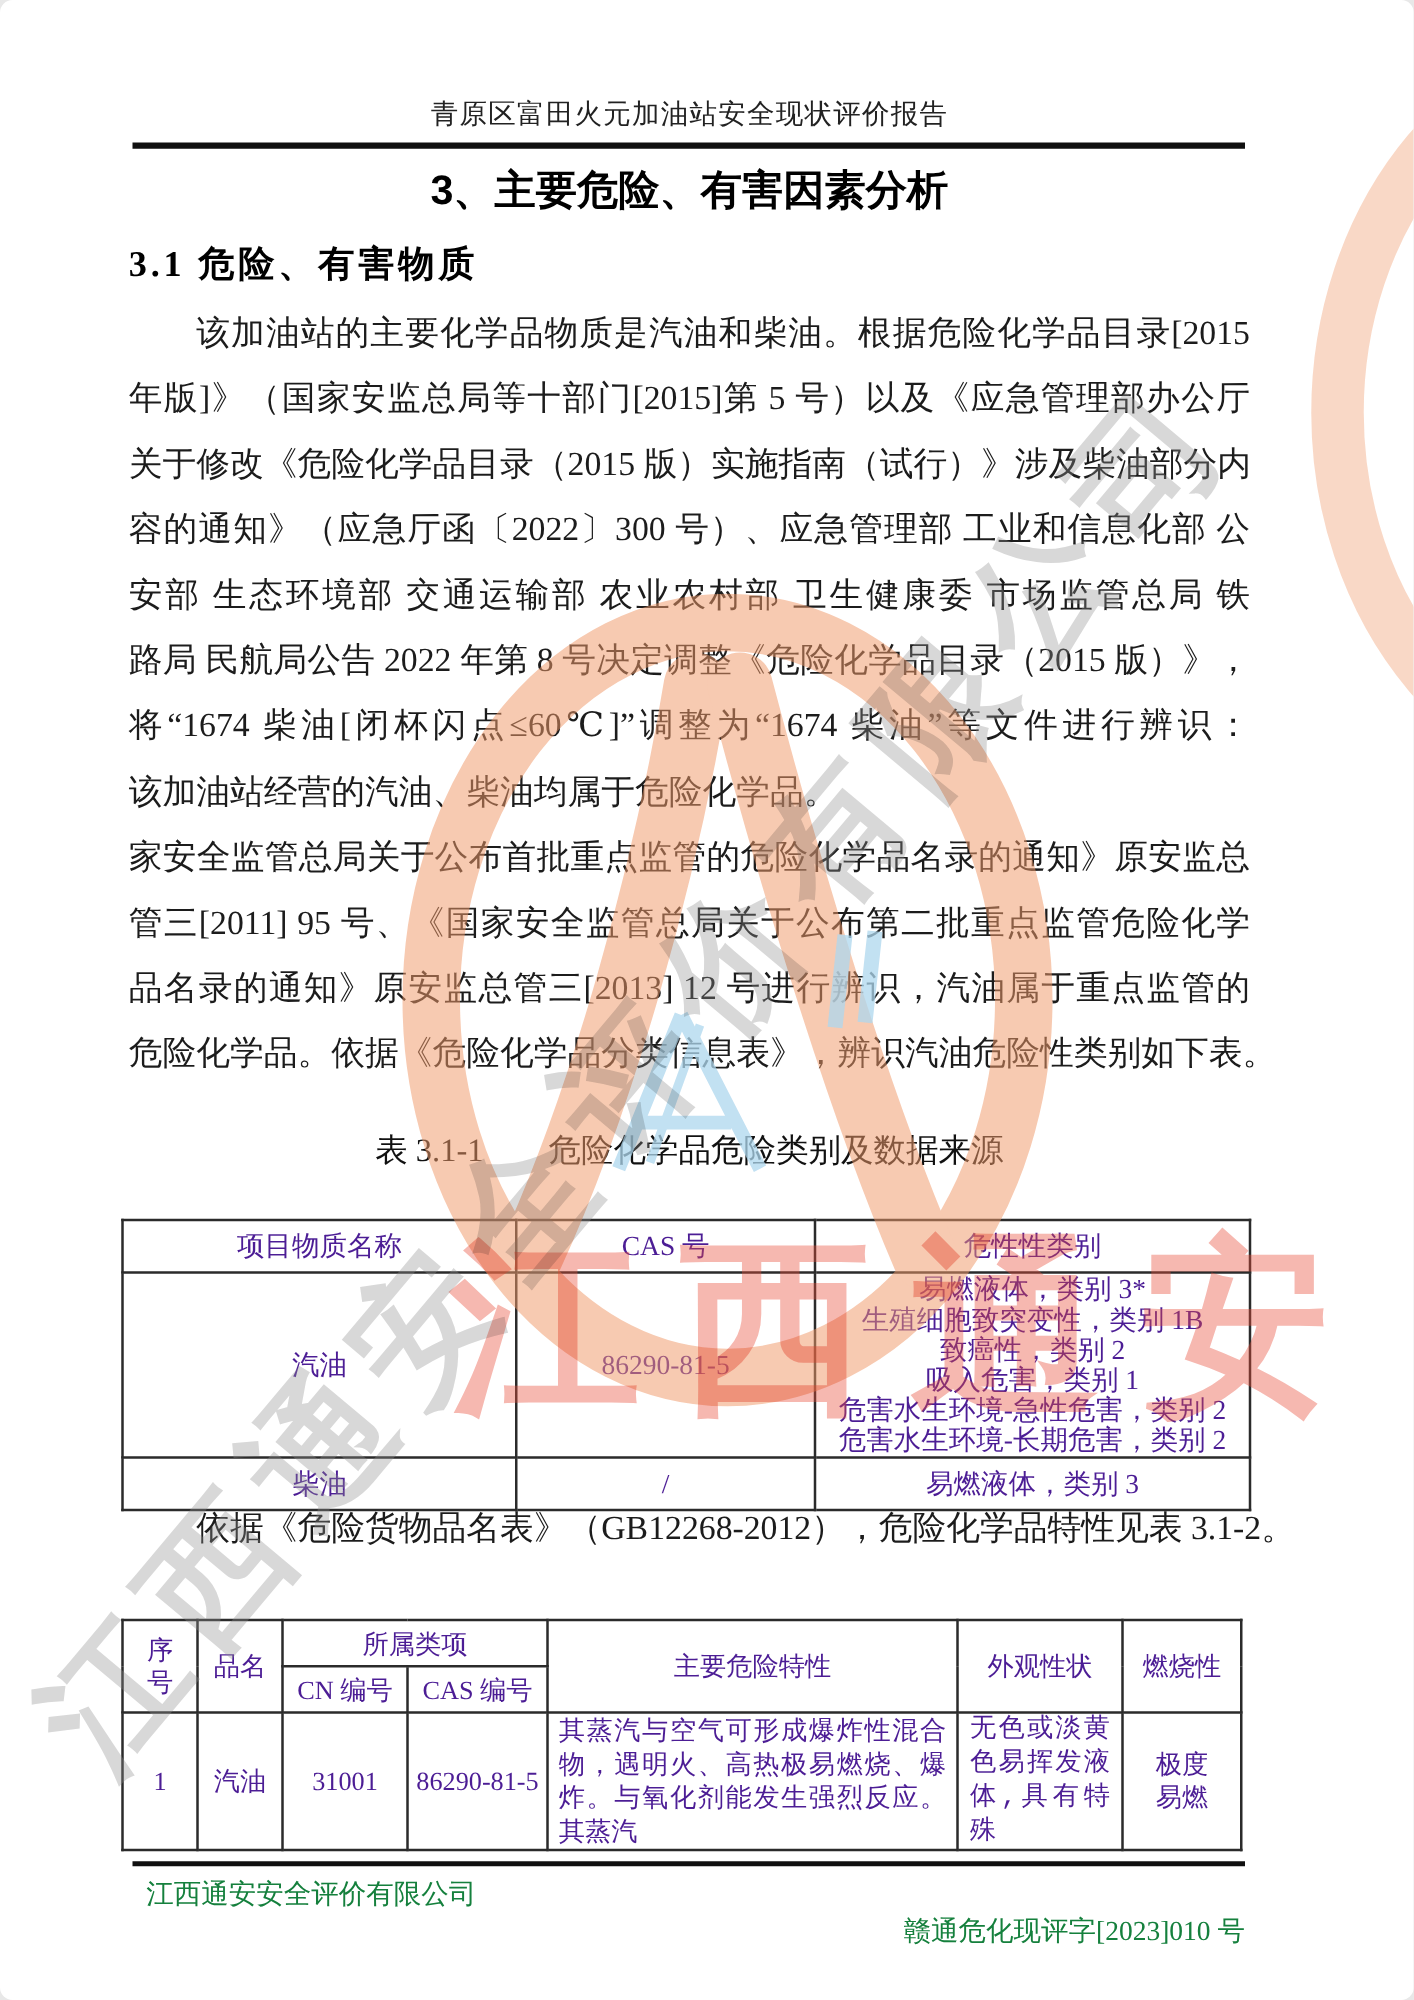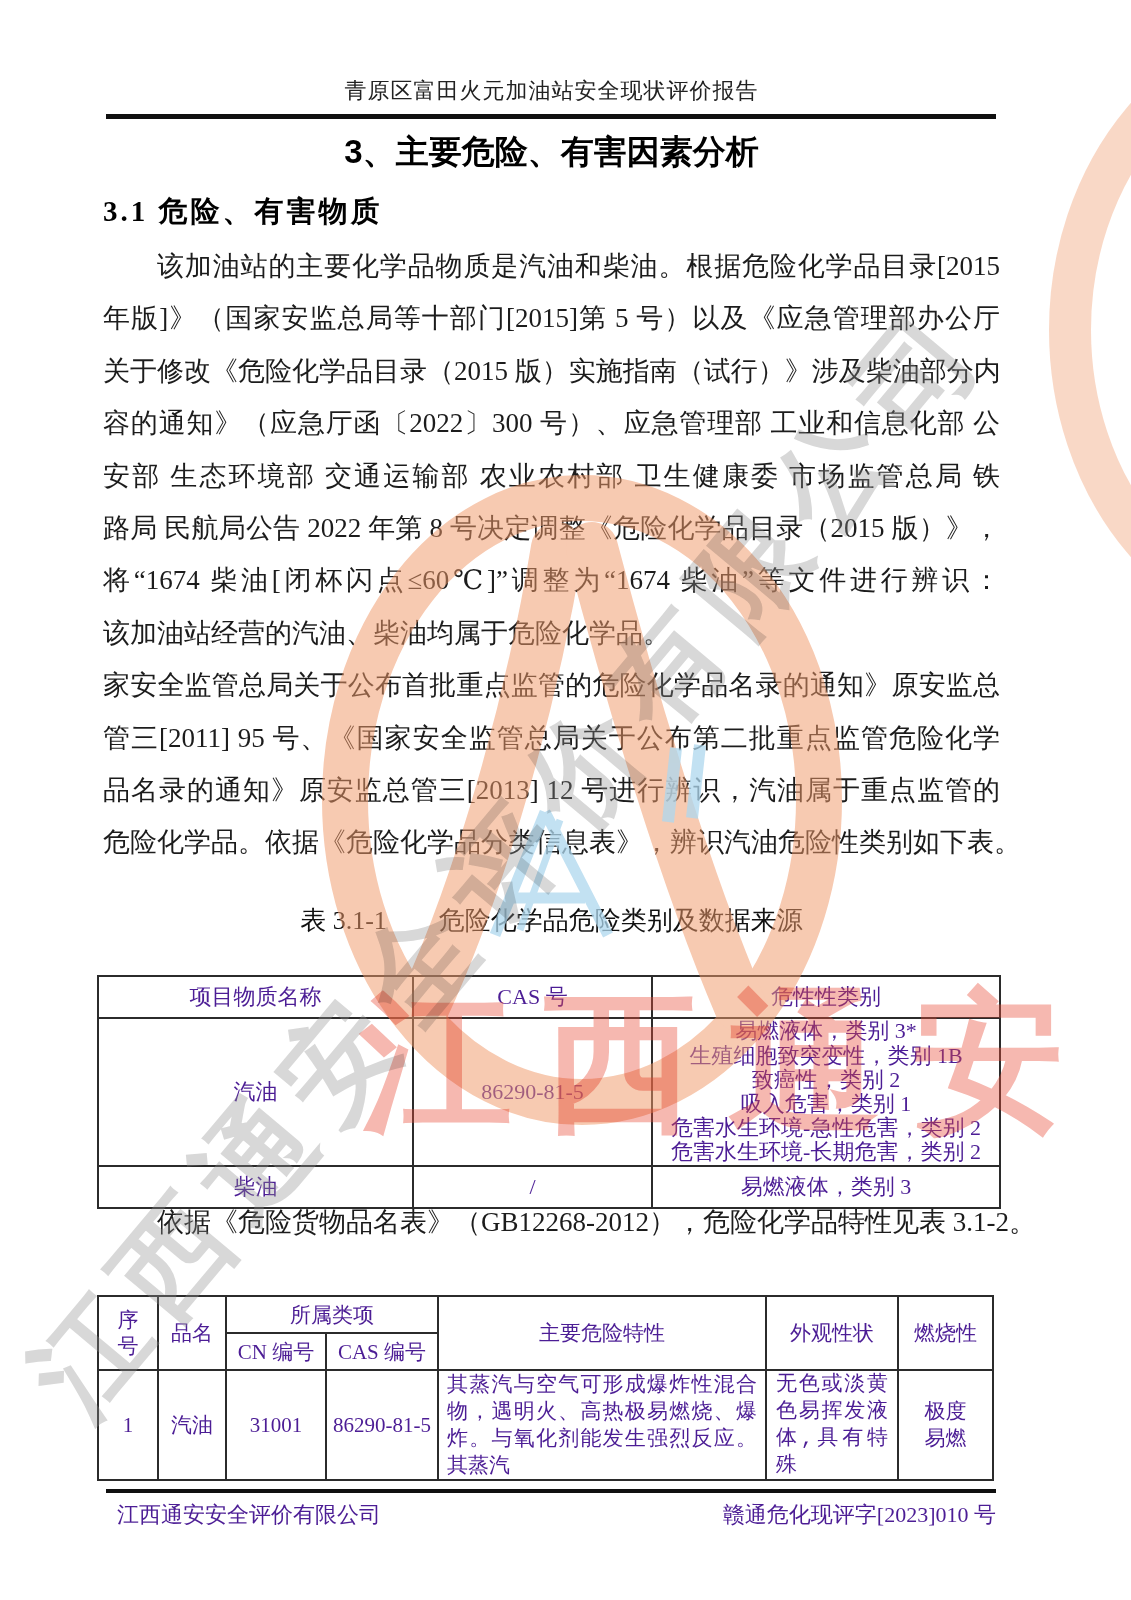--- a/index.html
+++ b/index.html
@@ -1,19 +1,19 @@
 <!DOCTYPE html>
 <html><head>
 <meta charset="utf-8">
 <style>
   html,body{margin:0;padding:0;background:#e8e8e8;}
   .page{
     position:relative;width:1131px;height:1600px;background:#ffffff;
     margin:0 auto;overflow:hidden;
-    font-family:"Liberation Serif","DejaVu Serif",serif;color:#1c1c1c;
+    font-family:"Liberation Serif","DejaVu Serif",serif;color:#1c1c1c;border-radius:10px;
   }
   
   .content{position:absolute;inset:0;z-index:1;}
   .doc-header{position:absolute;top:76px;left:103px;width:897px;text-align:center;
     font-size:22px;letter-spacing:1px;color:#222;}
   .header-rule{position:absolute;top:114px;left:106px;width:890px;height:5px;background:#101010;}
   .chapter-title{position:absolute;top:130px;left:103px;width:897px;text-align:center;
     font-family:"Liberation Sans","DejaVu Sans",sans-serif;font-weight:700;font-size:33px;color:#000;}
   .section-heading{position:absolute;top:192px;left:103px;
     font-weight:700;font-size:29px;letter-spacing:3px;color:#000;}
@@ -41,23 +41,23 @@
   .t2 .data td{height:84px;}
   .cell-justify{text-align:justify;padding:0 8px;line-height:27px;}
   .cell-appear{text-align:justify;padding:0 9px;line-height:27px;font-family:Liberation Mono, monospace;}
   .cell-flam{padding:0 23px;line-height:27px;}
   .pre{white-space:pre-line;line-height:26px;}
 
   .page-number{position:absolute;top:1452px;left:103px;width:880px;text-align:center;
     font-size:21px;color:#222;}
   .footer-rule{position:absolute;top:1489px;left:106px;width:890px;height:4px;background:#101010;}
   .footer{position:absolute;top:1500px;left:103px;width:897px;display:flex;
-    justify-content:space-between;font-size:22px;color:#4c1d95;}
+    justify-content:space-between;font-size:22px;color:#15803d;flex-direction:column;}
   .footer .fl{padding-left:14px;}
-  .footer .fr{padding-right:4px;}
+  .footer .fr{padding-right:4px;text-align:right;}
 
   
   .wm-layer{position:absolute;inset:0;z-index:3;pointer-events:none;}
   .wm-layer > *{mix-blend-mode:multiply;}
   .wm-red{position:absolute;left:360px;top:986px;
     font-family:"Liberation Sans","DejaVu Sans",sans-serif;font-weight:900;
     font-size:152px;letter-spacing:32px;line-height:152px;white-space:nowrap;
     color:#e84c39;opacity:.40;}
   .wm-gray{position:absolute;left:56px;top:1324px;transform:rotate(-50deg);
     transform-origin:0 50%;font-family:"Liberation Sans","DejaVu Sans",sans-serif;

